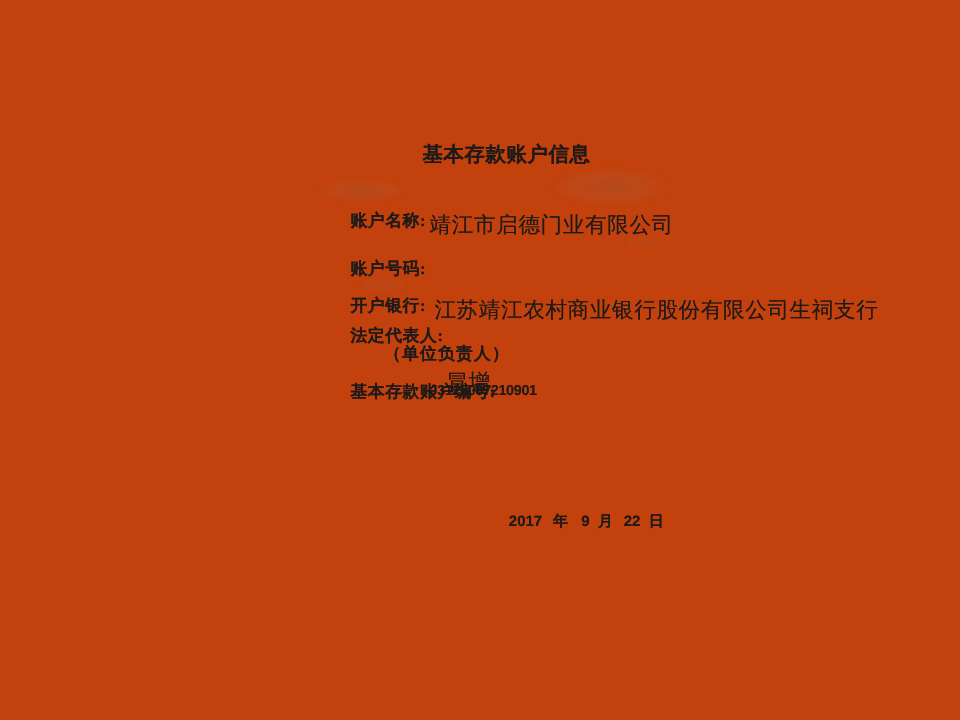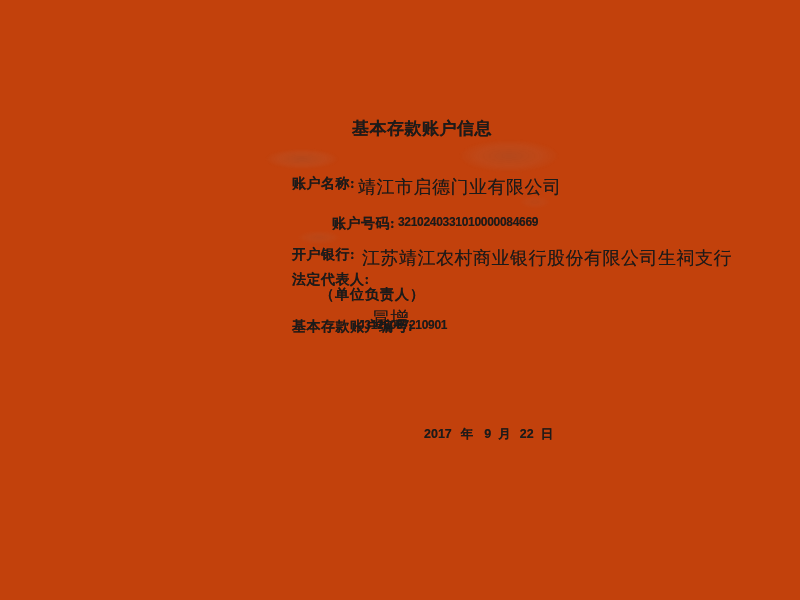--- a/index.html
+++ b/index.html
@@ -43,21 +43,21 @@
     white-space:nowrap;
   }
   .value-num {
     font-family:"Liberation Sans", sans-serif;
     font-weight:600;
     font-size:12px;
     letter-spacing:-0.3px;
     text-shadow:0 0 0.4px rgba(0,0,0,0.4);
   }
   .r1 { top:175px; }
-  .r2 { top:215px;margin-left:40px; }
+  .r2 { top:215px; }
   .r3 { top:246px; }
   .r3v { left:362px; }
   .r4a { top:271px; }
   .r4b { top:286px; letter-spacing:1px;margin-left:28px; }
   .r4v { top:279px; left:372px;margin-top:27px; }
   .r5 { top:318px; }
   .date-line {
     position:absolute;
     top:426px; left:424px;
     font-size:12.5px;
@@ -95,21 +95,20 @@
   <div class="smudge s2"></div>
   <div class="smudge s3"></div>
   <div class="smudge s4"></div>
 
   <div class="title">基本存款账户信息</div>
 
   <div class="label r1">账户名称:</div>
   <div class="value r1">靖江市启德门业有限公司</div>
 
   <div class="label r2">账户号码:</div>
-  <div class="value value-num r2">3210240331010000084669</div>
 
   <div class="label r3">开户银行:</div>
   <div class="value r3 r3v">江苏靖江农村商业银行股份有限公司生祠支行</div>
 
   <div class="label r4a">法定代表人:</div>
   <div class="label r4b">（单位负责人）</div>
   <div class="value r4v">冒增</div>
 
   <div class="label r5">基本存款账户编号:</div>
   <div class="value value-num r5">J3123007210901</div>

